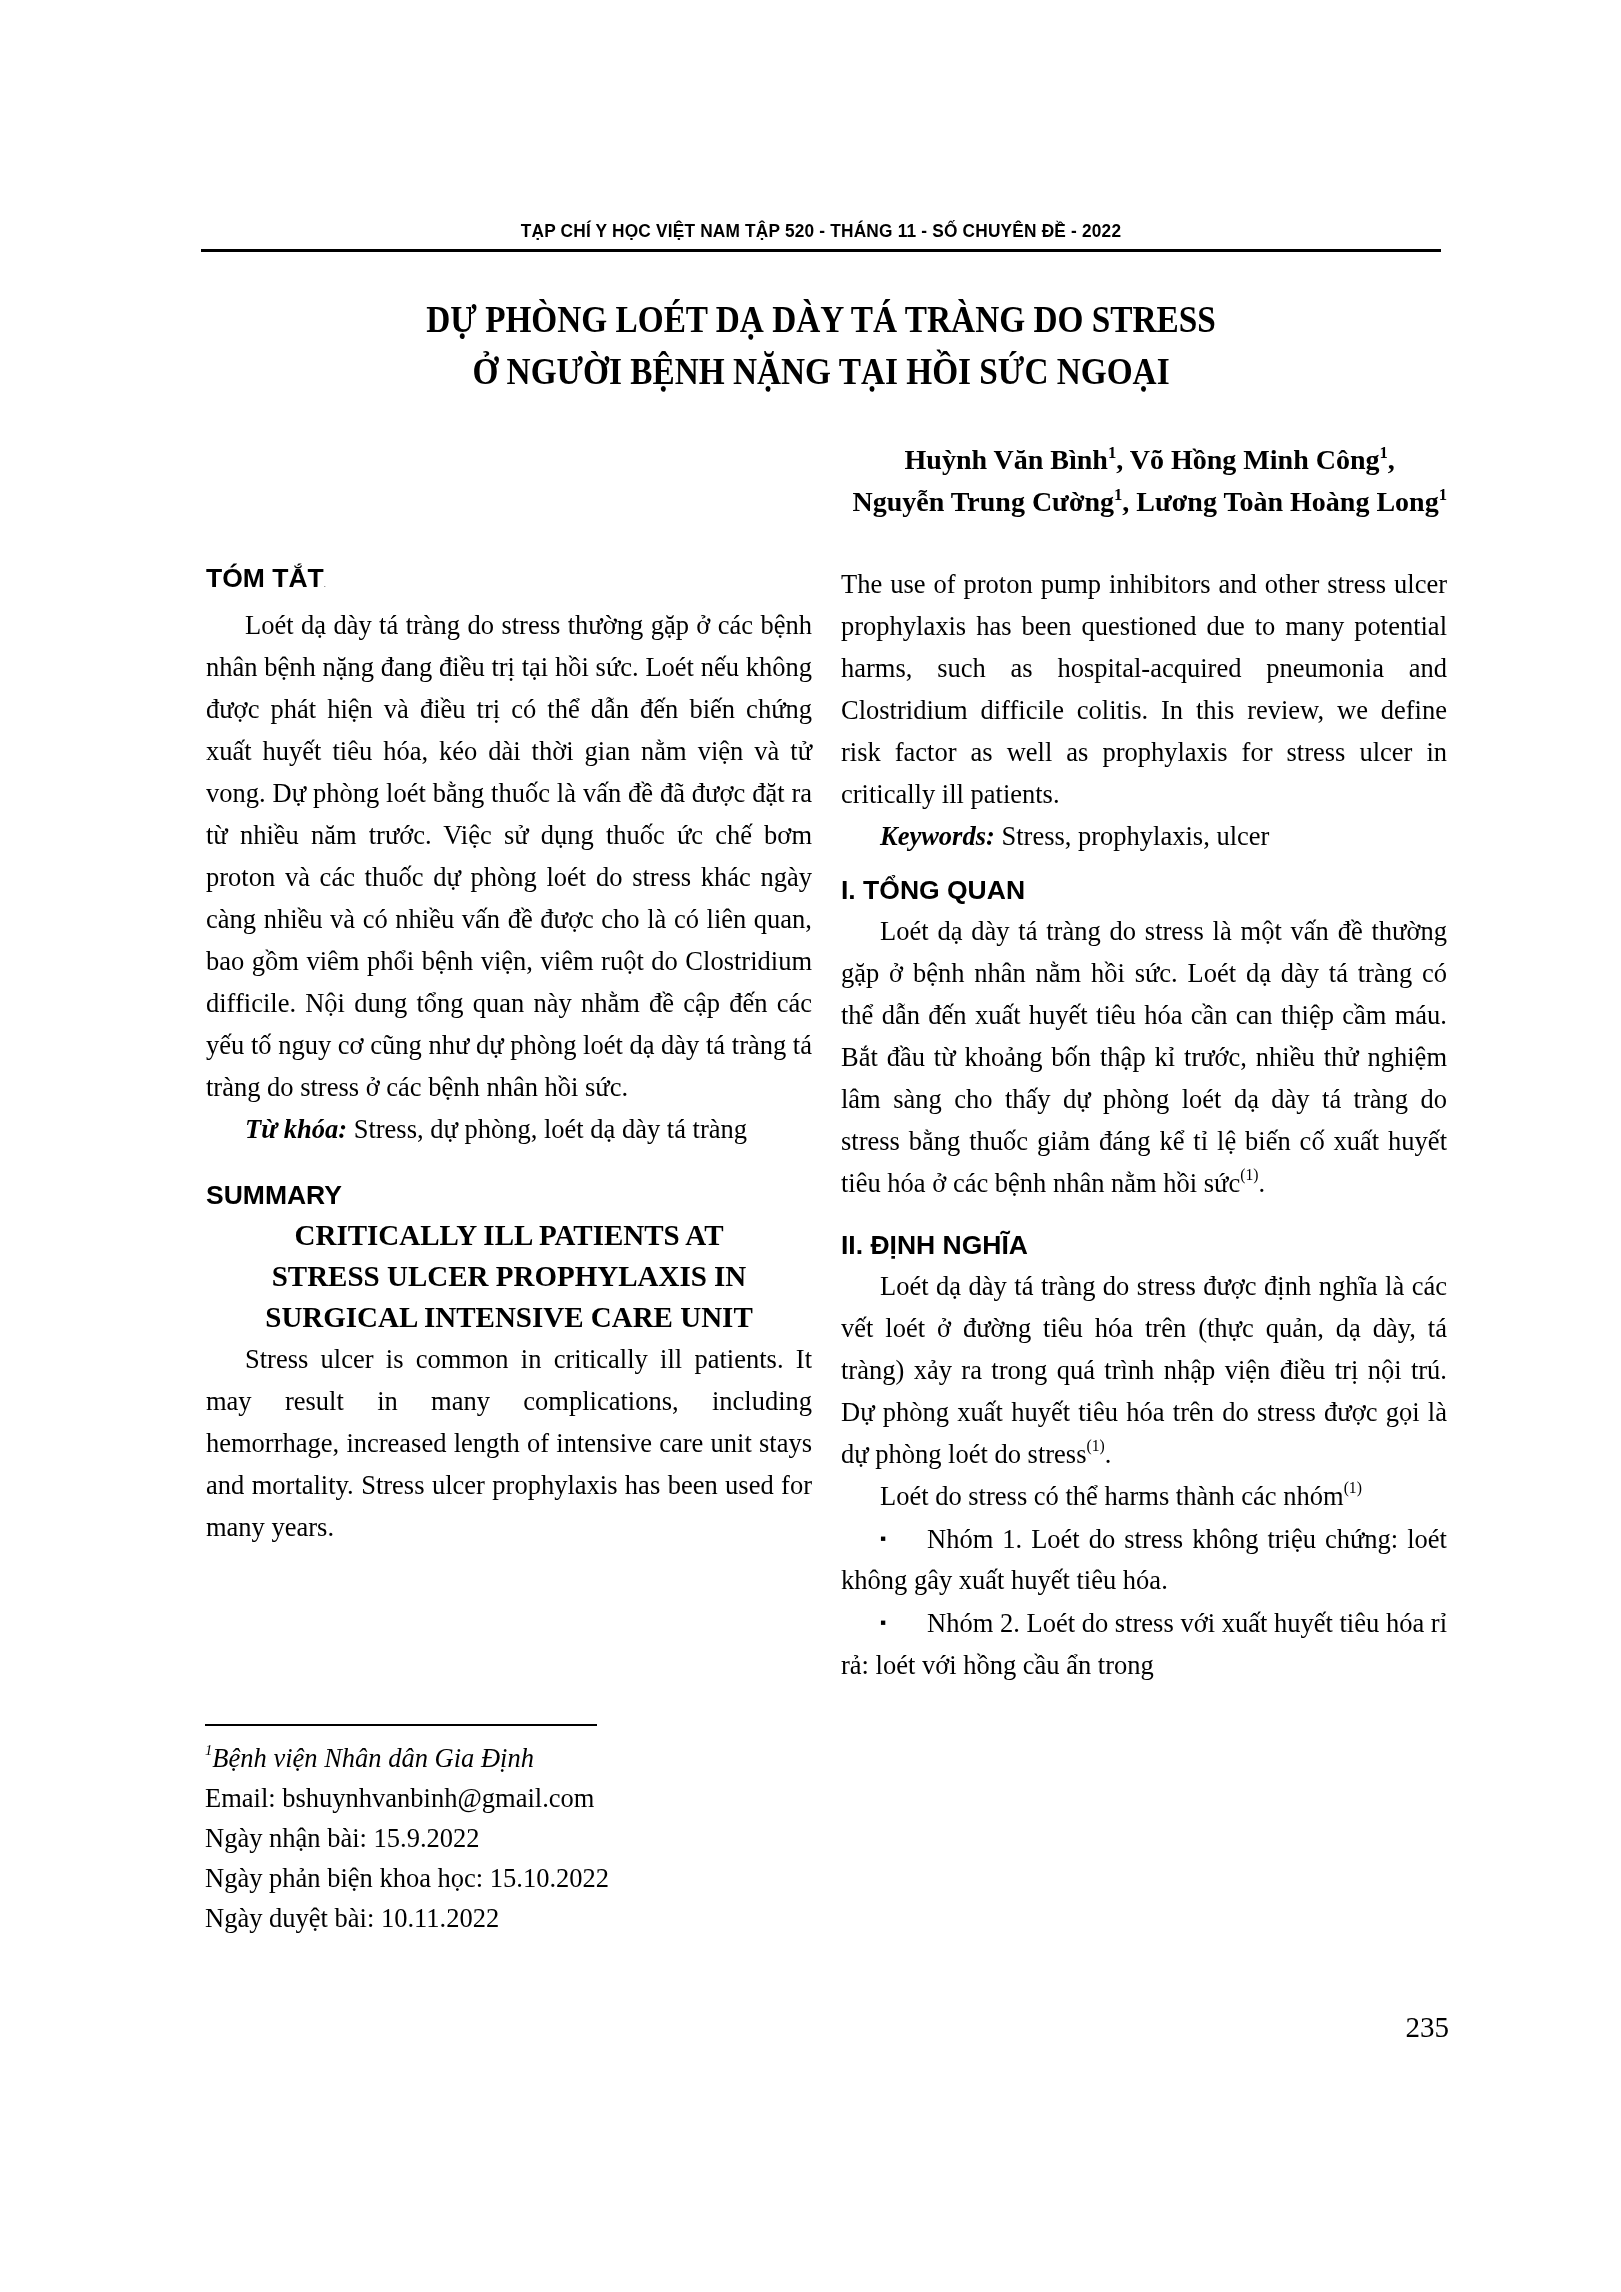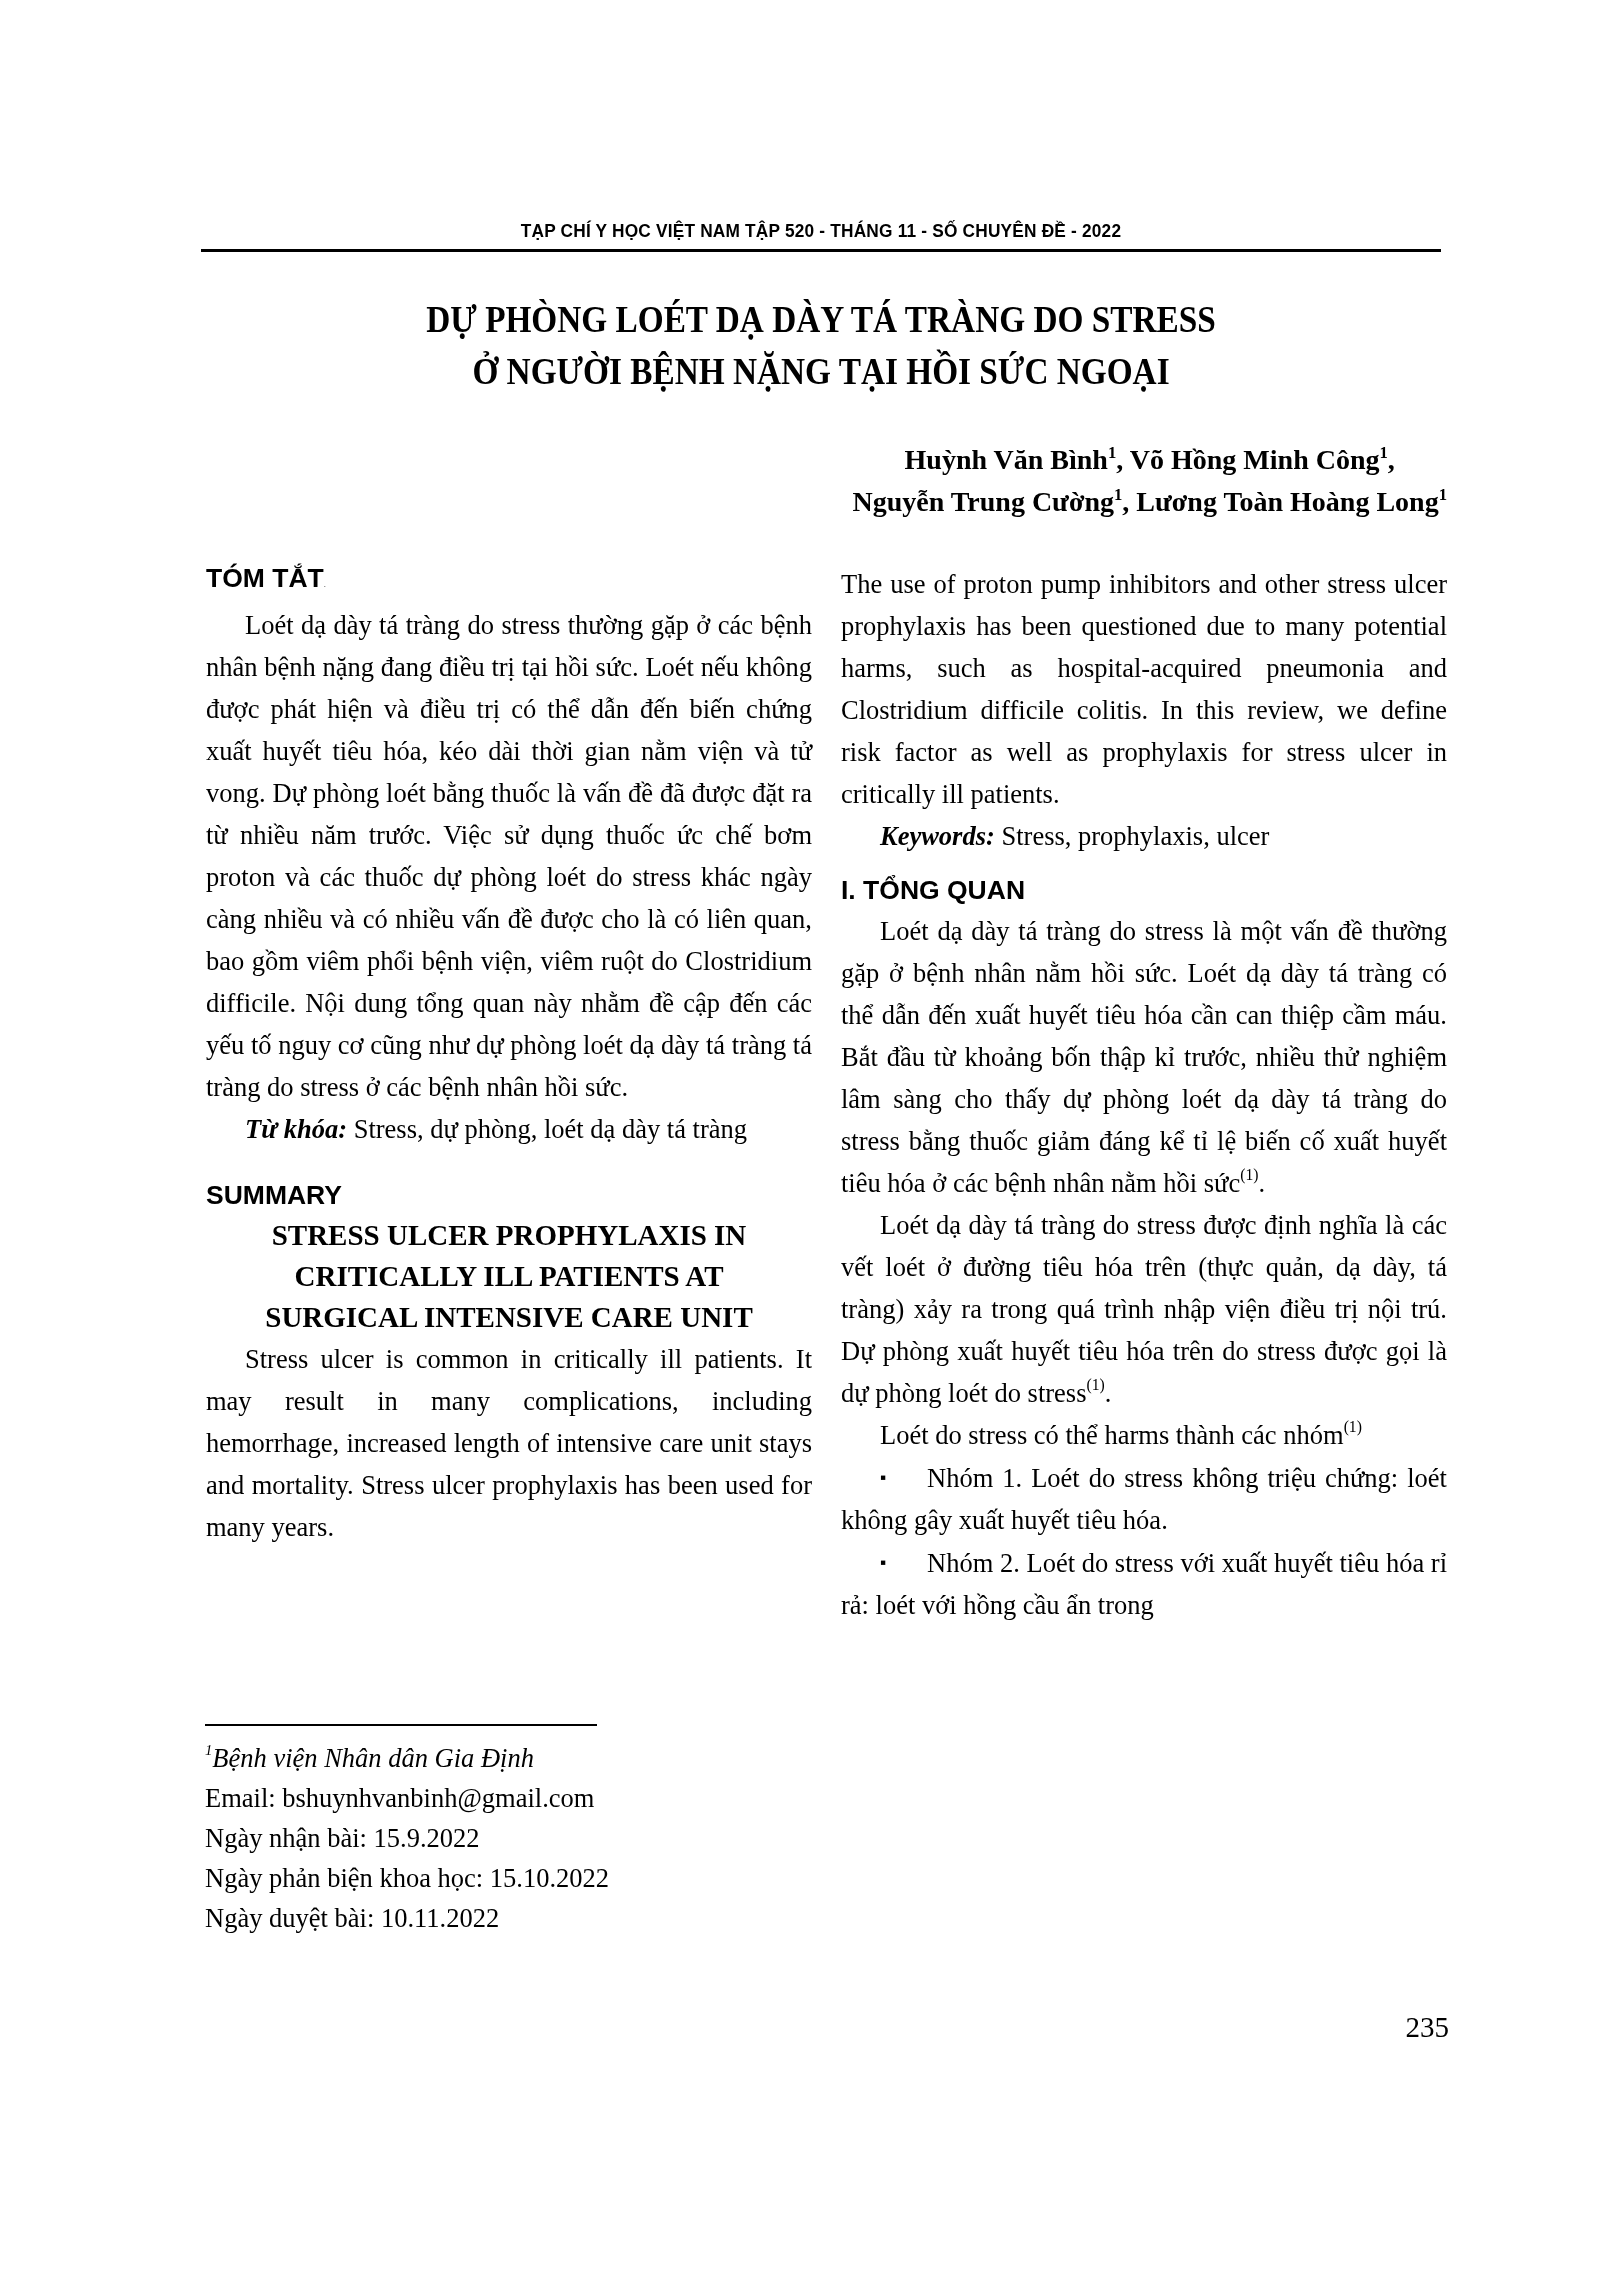--- a/index.html
+++ b/index.html
@@ -85,34 +85,35 @@
     </div>
   </div>
 
   <div class="col col-left">
     <h2 class="sec-heading"><span>TÓM TẮT</span><span style="font-size:7.8px;font-weight:normal">.</span></h2>
     <p class="para">Loét dạ dày tá tràng do stress thường gặp ở các bệnh nhân bệnh nặng đang điều trị tại hồi sức. Loét nếu không được phát hiện và điều trị có thể dẫn đến biến chứng xuất huyết tiêu hóa, kéo dài thời gian nằm viện và tử vong. Dự phòng loét bằng thuốc là vấn đề đã được đặt ra từ nhiều năm trước. Việc sử dụng thuốc ức chế bơm proton và các thuốc dự phòng loét do stress khác ngày càng nhiều và có nhiều vấn đề được cho là có liên quan, bao gồm viêm phổi bệnh viện, viêm ruột do Clostridium difficile. Nội dung tổng quan này nhằm đề cập đến các yếu tố nguy cơ cũng như dự phòng loét dạ dày tá tràng tá tràng do stress ở các bệnh nhân hồi sức.</p>
     <p class="para"><span class="kw-label">Từ khóa:</span><span> Stress, dự phòng, loét dạ dày tá tràng</span></p>
 
     <h2 class="sec-heading" style="margin-top:25.5px">SUMMARY</h2>
     <div>
+      <p class="en-title">CRITICALLY ILL PATIENTS AT</p>
       <p class="en-title">STRESS ULCER PROPHYLAXIS IN</p>
-      <p class="en-title">CRITICALLY ILL PATIENTS AT</p>
       <p class="en-title">SURGICAL INTENSIVE CARE UNIT</p>
     </div>
     <p class="para">Stress ulcer is common in critically ill patients. It may result in many complications, including hemorrhage, increased length of intensive care unit stays and mortality. Stress ulcer prophylaxis has been used for many years.</p>
   </div>
 
   <div class="col col-right" style="top:563px">
     <p class="para noindent">The use of proton pump inhibitors and other stress ulcer prophylaxis has been questioned due to many potential harms, such as hospital-acquired pneumonia and Clostridium difficile colitis. In this review, we define risk factor as well as prophylaxis for stress ulcer in critically ill patients.</p>
     <p class="para"><span class="kw-label">Keywords:</span><span> Stress, prophylaxis, ulcer</span></p>
 
     <h2 class="sec-heading" style="margin-top:14px">I. TỔNG QUAN</h2>
     <p class="para"><span>Loét dạ dày tá tràng do stress là một vấn đề thường gặp ở bệnh nhân nằm hồi sức. Loét dạ dày tá tràng có thể dẫn đến xuất huyết tiêu hóa cần can thiệp cầm máu. Bắt đầu từ khoảng bốn thập kỉ trước, nhiều thử nghiệm lâm sàng cho thấy dự phòng loét dạ dày tá tràng do stress bằng thuốc giảm đáng kể tỉ lệ biến cố xuất huyết tiêu hóa ở các bệnh nhân nằm hồi sức</span><sup>(1)</sup><span>.</span></p>
 
+    <h2 class="sec-heading" style="margin-top:21.6px">II. ĐỊNH NGHĨA</h2>
     <p class="para"><span>Loét dạ dày tá tràng do stress được định nghĩa là các vết loét ở đường tiêu hóa trên (thực quản, dạ dày, tá tràng) xảy ra trong quá trình nhập viện điều trị nội trú. Dự phòng xuất huyết tiêu hóa trên do stress được gọi là dự phòng loét do stress</span><sup>(1)</sup><span>.</span></p>
     <p class="para"><span>Loét do stress có thể harms thành các nhóm</span><sup>(1)</sup></p>
     <p class="bullet"><span class="mark">▪</span><span>Nhóm 1. Loét do stress không triệu chứng: loét không gây xuất huyết tiêu hóa.</span></p>
     <p class="bullet"><span class="mark">▪</span><span>Nhóm 2. Loét do stress với xuất huyết tiêu hóa rỉ rả: loét với hồng cầu ẩn trong</span></p>
   </div>
 
   <div class="footnote-rule"></div>
   <div class="footnotes">
     <div><sup class="aff">1</sup><span class="aff">Bệnh viện Nhân dân Gia Định</span></div>
     <div>Email: bshuynhvanbinh@gmail.com</div>

